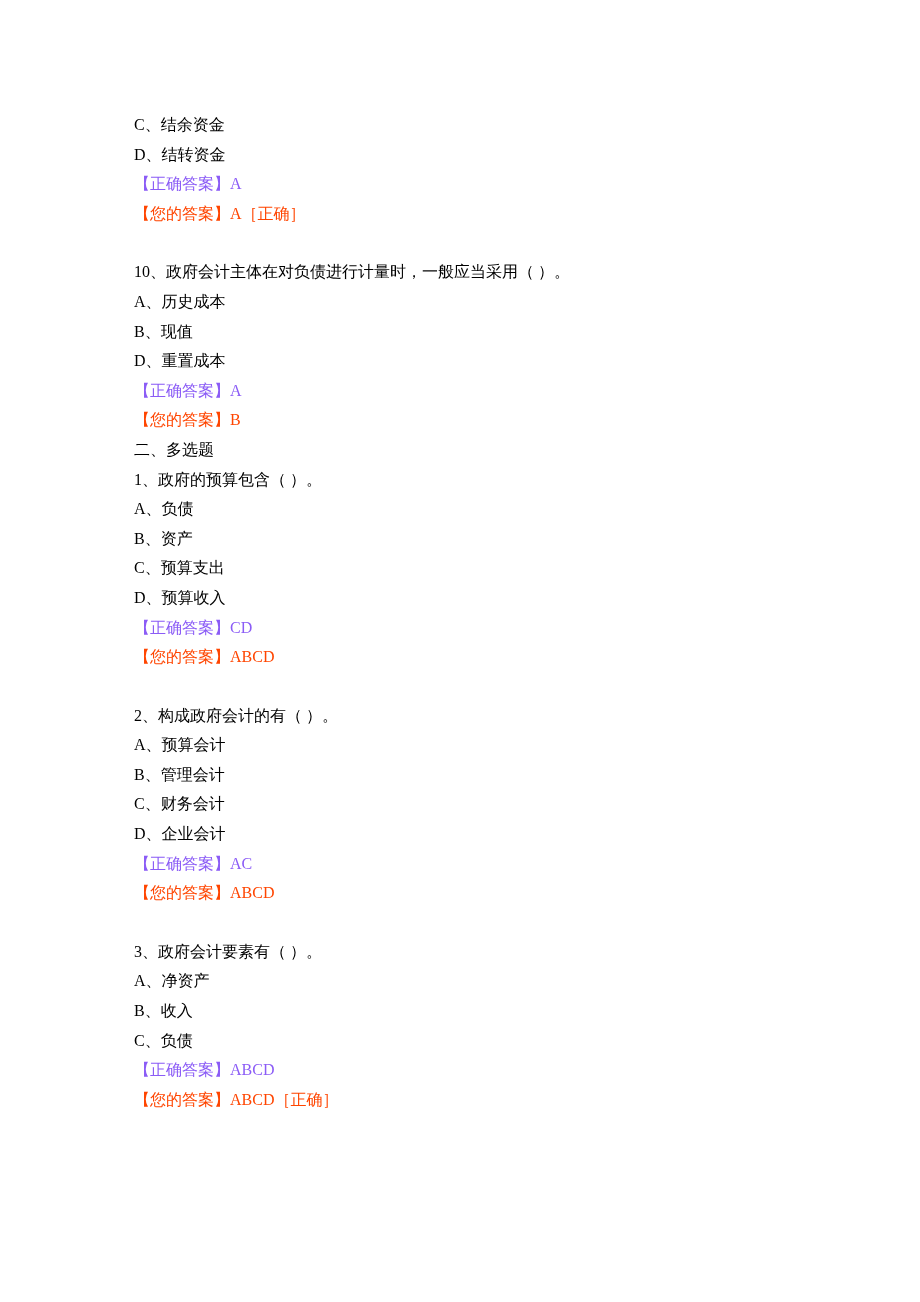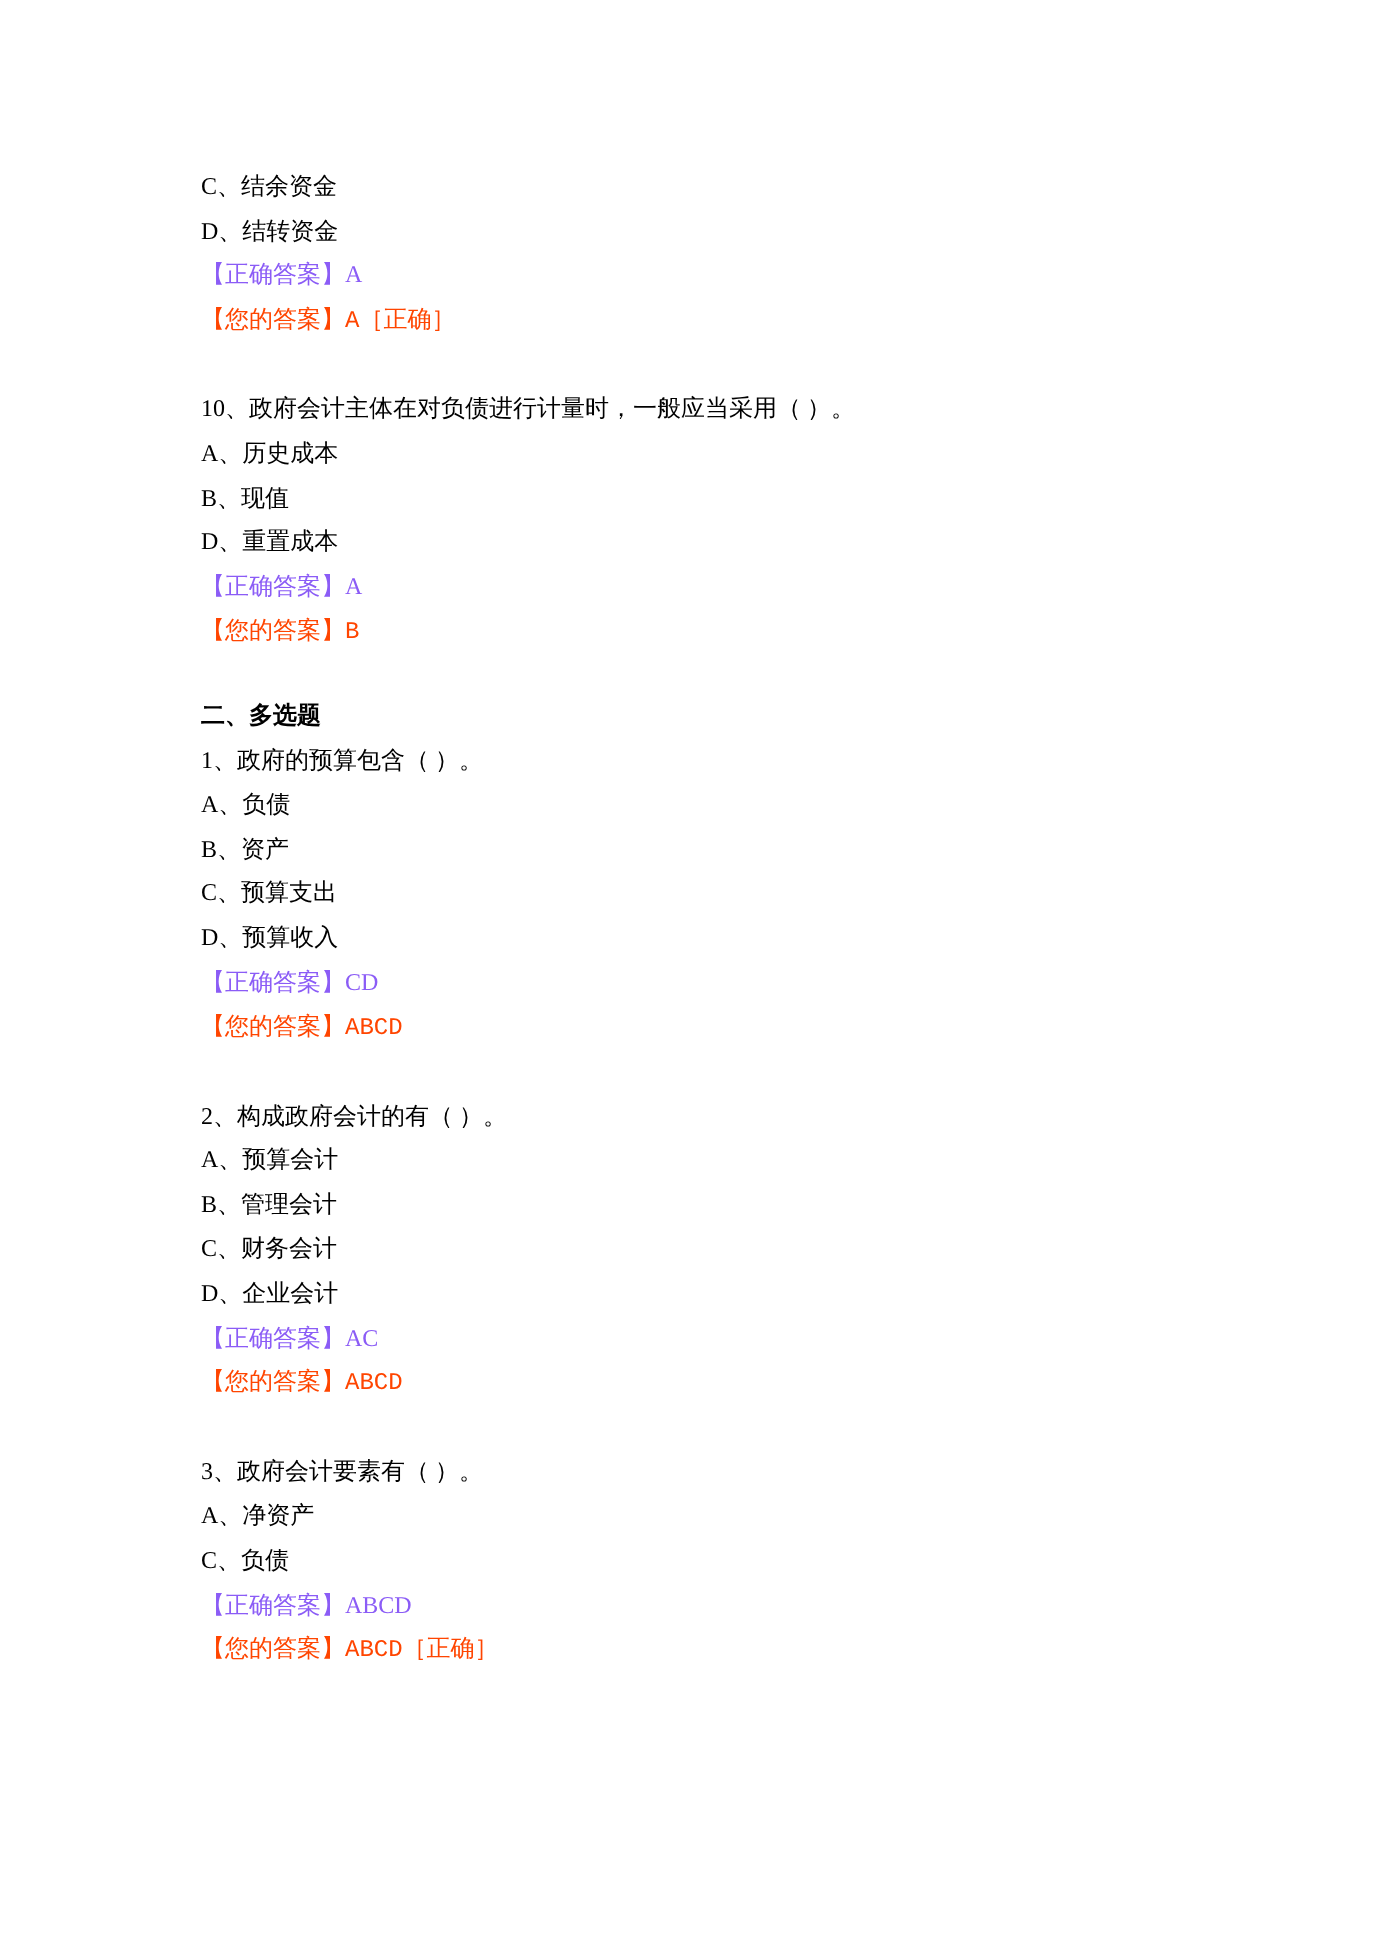--- a/index.html
+++ b/index.html
@@ -18,26 +18,24 @@
     box-sizing: border-box;
   }
   .line {
     white-space: pre-wrap;
   }
   .green {
     color: #8b5cf6;
   }
   .orange {
     color: #ff4500;
-    font-family: Liberation Mono, monospace;
   }
   .bold {
-    font-weight: bold;
+    font-weight: normal;
     font-family: "SimHei", "黑体", sans-serif;
-    margin-top: 26px;
   }
   .spacer {
     height: 29px;
   }
 </style>
 </head>
 <body>
 
 <div class="page">
 
@@ -72,20 +70,21 @@
   <div class="line">B、管理会计</div>
   <div class="line">C、财务会计</div>
   <div class="line">D、企业会计</div>
   <div class="line"><span class="green">【正确答案】</span><span class="green">AC</span></div>
   <div class="line"><span class="orange">【您的答案】</span><span class="orange">ABCD</span></div>
 
   <div class="spacer"></div>
 
   <div class="line">3、政府会计要素有（ ）。</div>
   <div class="line">A、净资产</div>
+  <div class="line">B、收入</div>
   <div class="line">C、负债</div>
   <div class="line"><span class="green">【正确答案】</span><span class="green">ABCD</span></div>
   <div class="line"><span class="orange">【您的答案】</span><span class="orange">ABCD［正确］</span></div>
 
   <div class="spacer"></div>
 
 
 </div>
 
 </body></html>

